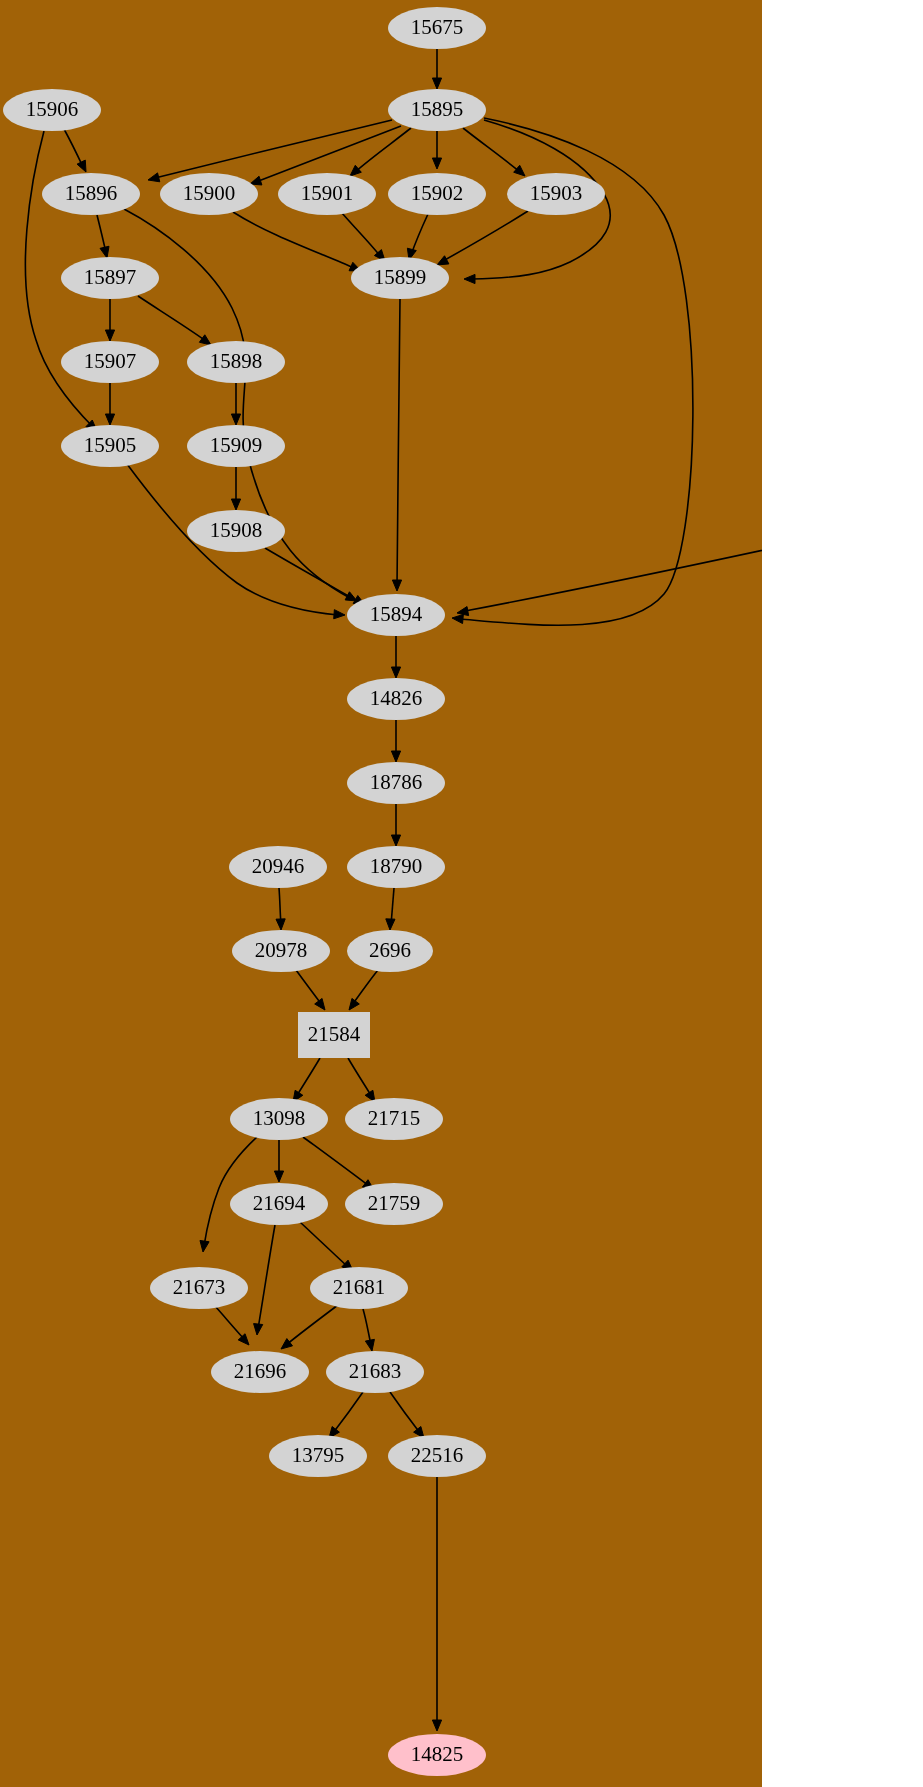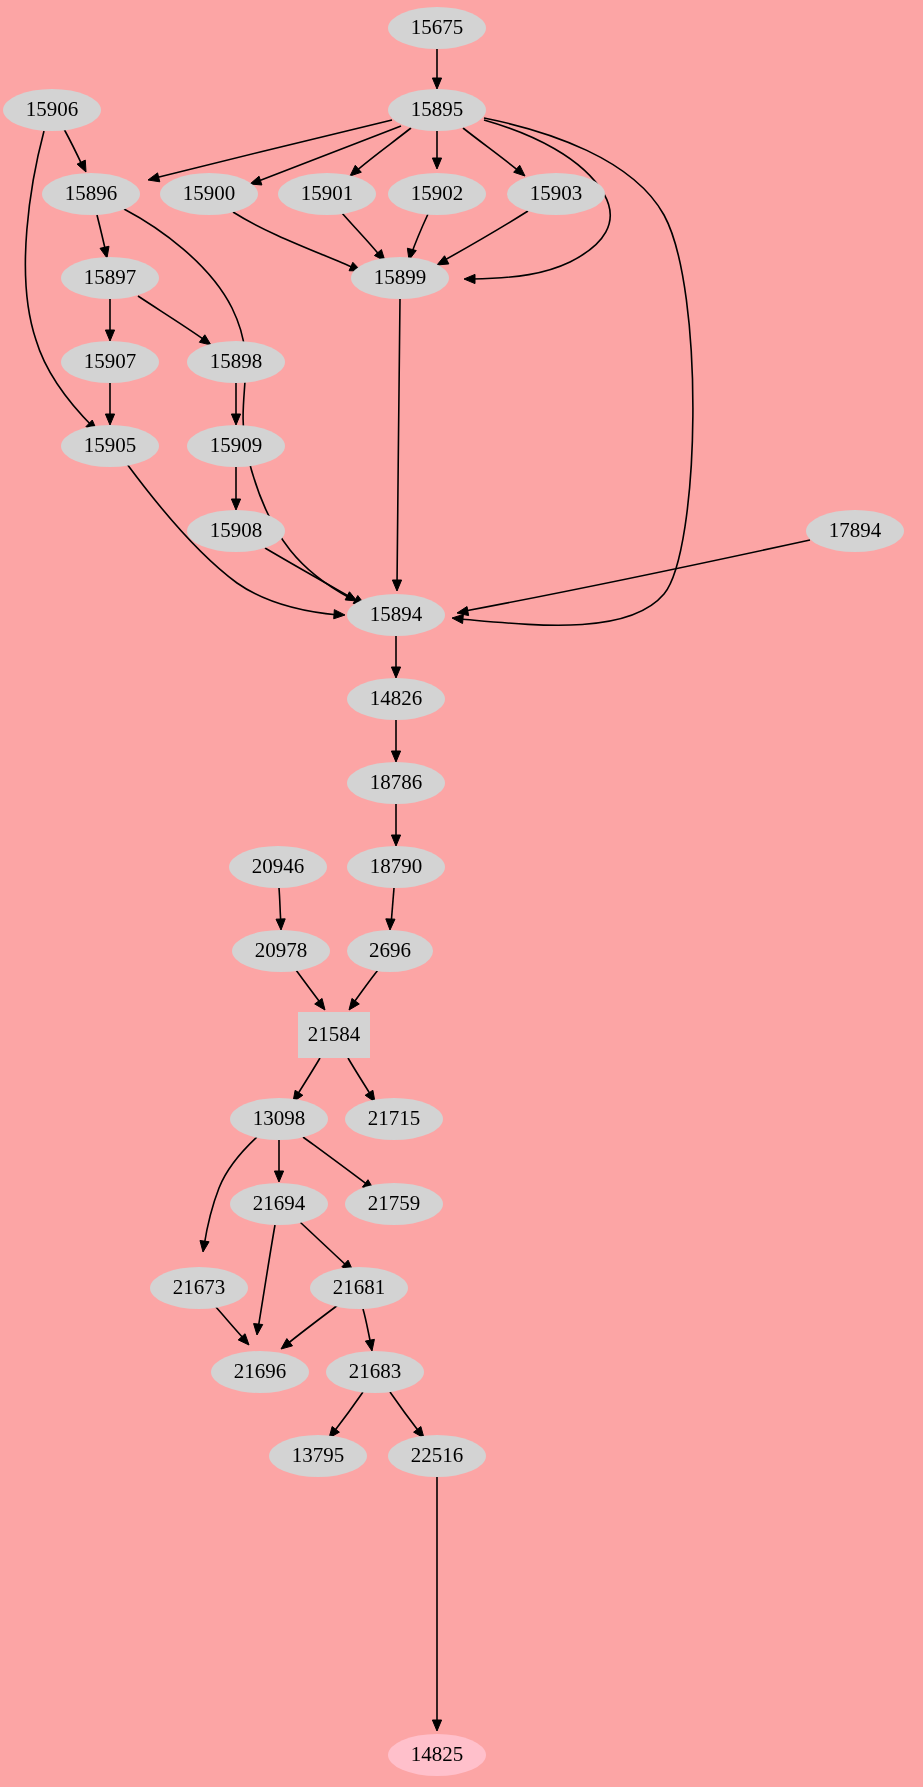--- a/index.html
+++ b/index.html
@@ -5,23 +5,23 @@
   html, body {
     margin: 0;
     padding: 0;
     background: #ffffff;
   }
   body {
     font-family: "Liberation Serif", "DejaVu Serif", serif;
   }
   #graph-canvas {
     position: relative;
-    width: 923px;
+    width: 762px;
     height: 1787px;
-    background: #fca5a5;
+    background: #a16207;
     overflow: hidden;
   }
   #graph-svg {
     position: absolute;
     left: 0;
     top: 0;
     width: 923px;
     height: 1787px;
   }
   .node-label {

